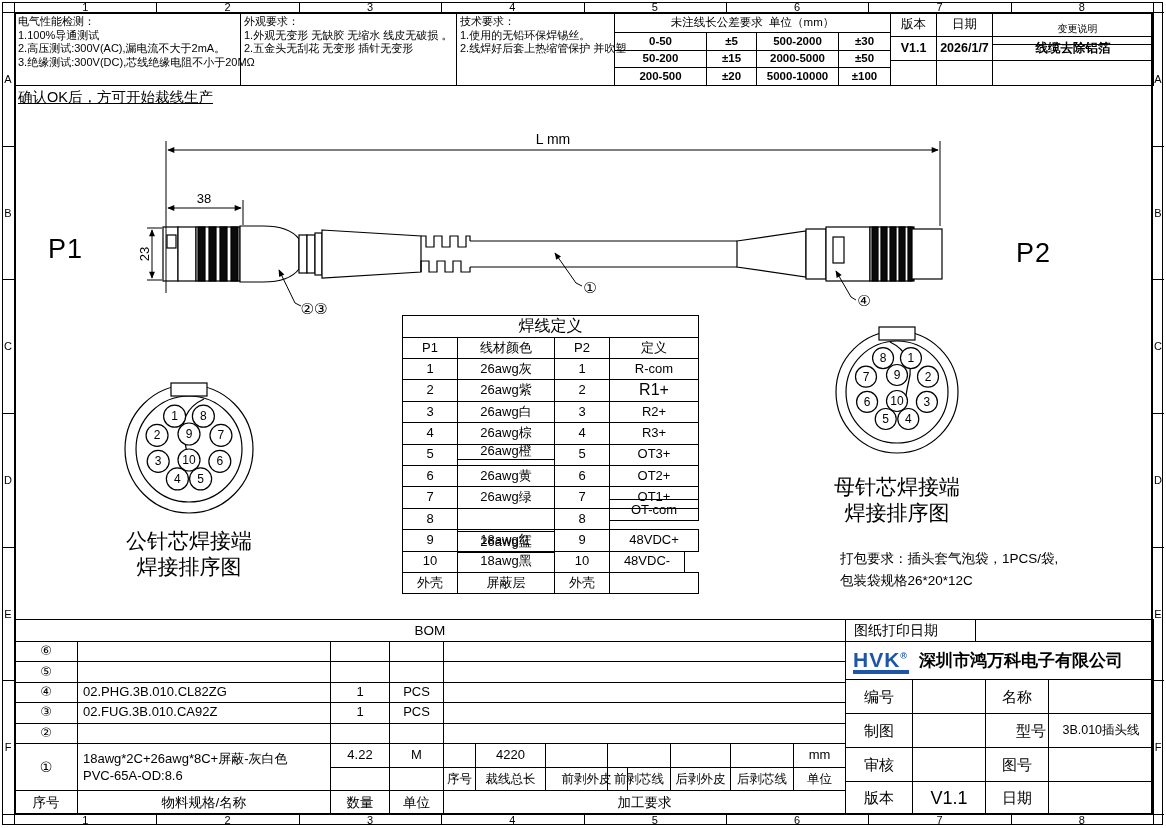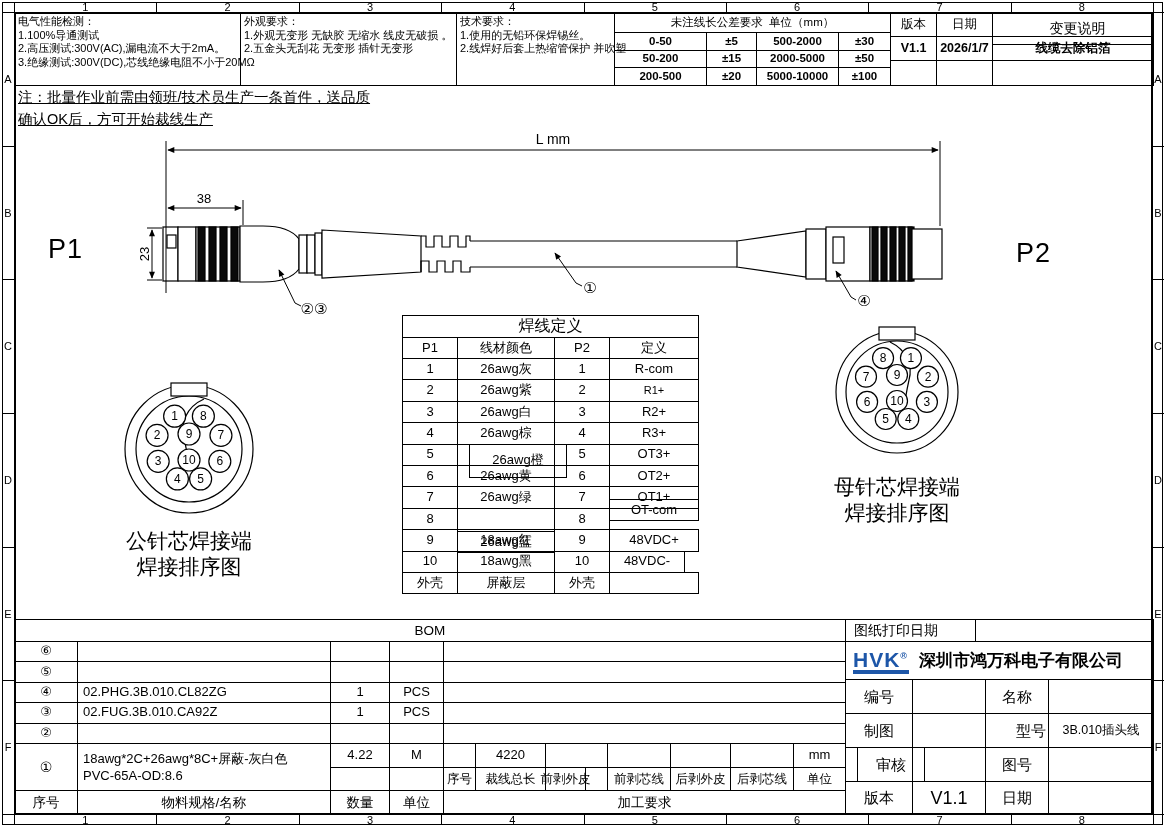--- a/index.html
+++ b/index.html
@@ -108,31 +108,30 @@
       <div class="cl" style="left: 614px; top: 49.66px; width: 93px; height: 18.66px; font-size: 11.5px; font-weight: bold;">50-200</div>
       <div class="cl" style="left: 706px; top: 49.66px; width: 51px; height: 18.66px; font-size: 11.5px; font-weight: bold;">±15</div>
       <div class="cl" style="left: 756px; top: 49.66px; width: 83px; height: 18.66px; font-size: 11.5px; font-weight: bold;">2000-5000</div>
       <div class="cl" style="left: 838px; top: 49.66px; width: 53px; height: 18.66px; font-size: 11.5px; font-weight: bold;">±50</div>
       <div class="cl" style="left: 614px; top: 67.32px; width: 93px; height: 18.66px; font-size: 11.5px; font-weight: bold;">200-500</div>
       <div class="cl" style="left: 706px; top: 67.32px; width: 51px; height: 18.66px; font-size: 11.5px; font-weight: bold;">±20</div>
       <div class="cl" style="left: 756px; top: 67.32px; width: 83px; height: 18.66px; font-size: 11.5px; font-weight: bold;">5000-10000</div>
       <div class="cl" style="left: 838px; top: 67.32px; width: 53px; height: 18.66px; font-size: 11.5px; font-weight: bold;">±100</div>
       <div class="cl" style="left: 890px; top: 12px; width: 47px; height: 25px; font-size: 12.5px;">版本</div>
       <div class="cl" style="left: 936px; top: 12px; width: 57px; height: 25px; font-size: 12.5px;">日期</div>
-      <div class="cl" style="left: 992px; top: 12px; width: 162px; height: 33px; font-size: 14px; padding-left: 9px;">变更说明</div>
+      <div class="cl" style="left: 992px; top: 12px; width: 162px; height: 33px; font-size: 10px; padding-left: 9px;">变更说明</div>
       <div class="cl" style="left: 890px; top: 36px; width: 47px; height: 25px; font-size: 12.5px; font-weight: bold;">V1.1</div>
       <div class="cl" style="left: 936px; top: 36px; width: 57px; height: 25px; font-size: 12.5px; font-weight: bold;">2026/1/7</div>
       <div class="cl" style="left: 992px; top: 36px; width: 162px; height: 25px; font-size: 12.5px; font-weight: bold;">线缆去除铝箔</div>
       <div class="cl" style="left: 890px; top: 60px; width: 47px; height: 26px; font-size: 12.5px;"></div>
       <div class="cl" style="left: 936px; top: 60px; width: 57px; height: 26px; font-size: 12.5px;"></div>
       <div class="cl" style="left: 992px; top: 60px; width: 162px; height: 26px; font-size: 12.5px;"></div>
     </div>
 
   <div id="note">
-    <div class="noteline">注：批量作业前需由领班/技术员生产一条首件，送品质</div>
     <div class="noteline">确认OK后，方可开始裁线生产</div>
   </div>
 
   <svg id="draw" width="1166" height="828" viewBox="0 0 1166 828">
     <defs>
       <marker id="arr" viewBox="0 0 10 10" refX="9" refY="5" markerWidth="11" markerHeight="7" orient="auto-start-reverse">
         <path d="M0,0.8 L10,5 L0,9.2 Z" fill="#000"></path>
       </marker>
     </defs>
     <g stroke="#000" stroke-width="1.2" fill="#fff">
@@ -243,45 +242,46 @@
         <text x="897" y="405" class="pinnum" stroke="none" fill="#000">10</text>
       </g>
     </svg>
 
   <div class="biglabel" style="left:48px;top:234px;">P1</div>
   <div class="biglabel" style="left:1016px;top:238px;">P2</div>
 
   <div class="caption" style="left:89px;top:528px;"><span>公针芯焊接端</span><br><span>焊接排序图</span></div>
   <div class="caption" style="left:797px;top:474px;"><span>母针芯焊接端</span><br><span>焊接排序图</span></div>
 
+  <div id="packing"><span>打包要求：插头套气泡袋，1PCS/袋,</span><br><span>包装袋规格26*20*12C</span></div>
 
   <div id="weld">
       <div class="cl" style="left: 402px; top: 315px; width: 297px; height: 23px; font-size: 16px;">焊线定义</div>
       <div class="cl" style="left: 402px; top: 337px; width: 56px; height: 22px; font-size: 13px;">P1</div>
       <div class="cl" style="left: 457px; top: 337px; width: 98px; height: 22px; font-size: 13px;">线材颜色</div>
       <div class="cl" style="left: 554px; top: 337px; width: 56px; height: 22px; font-size: 13px;">P2</div>
       <div class="cl" style="left: 609px; top: 337px; width: 90px; height: 22px; font-size: 13px;">定义</div>
       <div class="cl" style="left: 402px; top: 358px; width: 56px; height: 22.4px; font-size: 13px;">1</div>
       <div class="cl" style="left: 457px; top: 358px; width: 98px; height: 22.4px; font-size: 13px;">26awg灰</div>
       <div class="cl" style="left: 554px; top: 358px; width: 56px; height: 22.4px; font-size: 13px;">1</div>
       <div class="cl" style="left: 609px; top: 358px; width: 90px; height: 22.4px; font-size: 13px;">R-com</div>
       <div class="cl" style="left: 402px; top: 379.4px; width: 56px; height: 22.4px; font-size: 13px;">2</div>
       <div class="cl" style="left: 457px; top: 379.4px; width: 98px; height: 22.4px; font-size: 13px;">26awg紫</div>
       <div class="cl" style="left: 554px; top: 379.4px; width: 56px; height: 22.4px; font-size: 13px;">2</div>
-      <div class="cl" style="left: 609px; top: 379.4px; width: 90px; height: 22.4px; font-size: 11px;">R1+</div>
+      <div class="cl" style="left: 609px; top: 379.4px; width: 90px; height: 22.4px; font-size: 16px;">R1+</div>
       <div class="cl" style="left: 402px; top: 400.8px; width: 56px; height: 22.4px; font-size: 13px;">3</div>
       <div class="cl" style="left: 457px; top: 400.8px; width: 98px; height: 22.4px; font-size: 13px;">26awg白</div>
       <div class="cl" style="left: 554px; top: 400.8px; width: 56px; height: 22.4px; font-size: 13px;">3</div>
       <div class="cl" style="left: 609px; top: 400.8px; width: 90px; height: 22.4px; font-size: 13px;">R2+</div>
       <div class="cl" style="left: 402px; top: 422.2px; width: 56px; height: 22.4px; font-size: 13px;">4</div>
       <div class="cl" style="left: 457px; top: 422.2px; width: 98px; height: 22.4px; font-size: 13px;">26awg棕</div>
       <div class="cl" style="left: 554px; top: 422.2px; width: 56px; height: 22.4px; font-size: 13px;">4</div>
       <div class="cl" style="left: 609px; top: 422.2px; width: 90px; height: 22.4px; font-size: 13px;">R3+</div>
       <div class="cl" style="left: 402px; top: 443.6px; width: 56px; height: 22.4px; font-size: 13px;">5</div>
-      <div class="cl" style="left: 457px; top: 443.6px; width: 98px; height: 34px; font-size: 13px; margin-left: 12px;">26awg橙</div>
+      <div class="cl" style="left: 457px; top: 443.6px; width: 98px; height: 16px; font-size: 13px;">26awg橙</div>
       <div class="cl" style="left: 554px; top: 443.6px; width: 56px; height: 22.4px; font-size: 13px;">5</div>
       <div class="cl" style="left: 609px; top: 443.6px; width: 90px; height: 22.4px; font-size: 13px;">OT3+</div>
       <div class="cl" style="left: 402px; top: 465px; width: 56px; height: 22.4px; font-size: 13px;">6</div>
       <div class="cl" style="left: 457px; top: 465px; width: 98px; height: 22.4px; font-size: 13px;">26awg黄</div>
       <div class="cl" style="left: 554px; top: 465px; width: 56px; height: 22.4px; font-size: 13px;">6</div>
       <div class="cl" style="left: 609px; top: 465px; width: 90px; height: 22.4px; font-size: 13px;">OT2+</div>
       <div class="cl" style="left: 402px; top: 486.4px; width: 56px; height: 22.4px; font-size: 13px;">7</div>
       <div class="cl" style="left: 457px; top: 486.4px; width: 98px; height: 22.4px; font-size: 13px;">26awg绿</div>
       <div class="cl" style="left: 554px; top: 486.4px; width: 56px; height: 22.4px; font-size: 13px;">7</div>
       <div class="cl" style="left: 609px; top: 486.4px; width: 90px; height: 22.4px; font-size: 13px;">OT1+</div>
@@ -338,21 +338,21 @@
       <div class="cl" style="left: 389px; top: 766.5px; width: 55px; height: 24.5px;"></div>
       <div class="cl" style="left: 443px; top: 743px; width: 33px; height: 24.5px; font-size: 13px;"></div>
       <div class="cl" style="left: 475px; top: 743px; width: 71px; height: 24.5px; font-size: 13px;">4220</div>
       <div class="cl" style="left: 545px; top: 743px; width: 63px; height: 24.5px; font-size: 13px;"></div>
       <div class="cl" style="left: 607px; top: 743px; width: 64px; height: 24.5px; font-size: 13px;"></div>
       <div class="cl" style="left: 670px; top: 743px; width: 61px; height: 24.5px; font-size: 13px;"></div>
       <div class="cl" style="left: 730px; top: 743px; width: 64px; height: 24.5px; font-size: 13px;"></div>
       <div class="cl" style="left: 793px; top: 743px; width: 53px; height: 24.5px; font-size: 13px;">mm</div>
       <div class="cl" style="left: 443px; top: 766.5px; width: 33px; height: 24.5px; font-size: 12.5px;">序号</div>
       <div class="cl" style="left: 475px; top: 766.5px; width: 71px; height: 24.5px; font-size: 12.5px;">裁线总长</div>
-      <div class="cl" style="left: 545px; top: 766.5px; width: 41px; height: 24.5px; font-size: 12.5px;">前剥外皮</div>
+      <div class="cl" style="left: 545px; top: 766.5px; width: 83px; height: 24.5px; font-size: 12.5px;">前剥外皮</div>
       <div class="cl" style="left: 607px; top: 766.5px; width: 64px; height: 24.5px; font-size: 12.5px;">前剥芯线</div>
       <div class="cl" style="left: 670px; top: 766.5px; width: 61px; height: 24.5px; font-size: 12.5px;">后剥外皮</div>
       <div class="cl" style="left: 730px; top: 766.5px; width: 64px; height: 24.5px; font-size: 12.5px;">后剥芯线</div>
       <div class="cl" style="left: 793px; top: 766.5px; width: 53px; height: 24.5px; font-size: 12.5px;">单位</div>
       <div class="cl" style="left: 14px; top: 790px; width: 64px; height: 25px; font-size: 13.5px;">序号</div>
       <div class="cl" style="left: 77px; top: 790px; width: 254px; height: 25px; font-size: 13.5px;">物料规格/名称</div>
       <div class="cl" style="left: 330px; top: 790px; width: 60px; height: 25px; font-size: 13.5px;">数量</div>
       <div class="cl" style="left: 389px; top: 790px; width: 55px; height: 25px; font-size: 13.5px;">单位</div>
       <div class="cl" style="left: 443px; top: 790px; width: 403px; height: 25px; font-size: 13.5px;">加工要求</div>
     </div>
@@ -361,21 +361,21 @@
       <div class="cl" style="left: 975px; top: 619px; width: 179px; height: 23px;"></div>
       <div class="cl" style="left: 845px; top: 641px; width: 309px; height: 39px; justify-content: flex-start; padding-left: 7px;"><div class="logo-wrap" style="flex-direction: column; align-items: flex-start;"><div class="logo-hvk" style="color: rgb(29, 86, 168);"><span>HVK</span><sup class="logo-r">®</sup></div><div class="logo-bar" style="background: rgb(29, 86, 168);"></div></div><div class="company">深圳市鸿万科电子有限公司</div></div>
       <div class="cl" style="left: 845px; top: 679px; width: 68px; height: 35px; font-size: 15px;">编号</div>
       <div class="cl" style="left: 912px; top: 679px; width: 74px; height: 35px; font-size: 13px;"></div>
       <div class="cl" style="left: 985px; top: 679px; width: 64px; height: 35px; font-size: 15px;">名称</div>
       <div class="cl" style="left: 1048px; top: 679px; width: 106px; height: 35px; font-size: 12.5px;"></div>
       <div class="cl" style="left: 845px; top: 713px; width: 68px; height: 35px; font-size: 15px;">制图</div>
       <div class="cl" style="left: 912px; top: 713px; width: 74px; height: 35px; font-size: 13px;"></div>
       <div class="cl" style="left: 985px; top: 713px; width: 64px; height: 35px; font-size: 15px; padding-left: 28px;">型号</div>
       <div class="cl" style="left: 1048px; top: 713px; width: 106px; height: 35px; font-size: 12.5px;">3B.010插头线</div>
-      <div class="cl" style="left: 845px; top: 747px; width: 68px; height: 35px; font-size: 15px; margin-left: 12px;">审核</div>
+      <div class="cl" style="left: 845px; top: 747px; width: 68px; height: 35px; font-size: 15px;">审核</div>
       <div class="cl" style="left: 912px; top: 747px; width: 74px; height: 35px; font-size: 13px;"></div>
       <div class="cl" style="left: 985px; top: 747px; width: 64px; height: 35px; font-size: 15px;">图号</div>
       <div class="cl" style="left: 1048px; top: 747px; width: 106px; height: 35px; font-size: 12.5px;"></div>
       <div class="cl" style="left: 845px; top: 781px; width: 68px; height: 34px; font-size: 15px;">版本</div>
       <div class="cl" style="left: 912px; top: 781px; width: 74px; height: 34px; font-size: 18px;">V1.1</div>
       <div class="cl" style="left: 985px; top: 781px; width: 64px; height: 34px; font-size: 15px;">日期</div>
       <div class="cl" style="left: 1048px; top: 781px; width: 106px; height: 34px; font-size: 12.5px;"></div>
     </div>
 </div>
 

